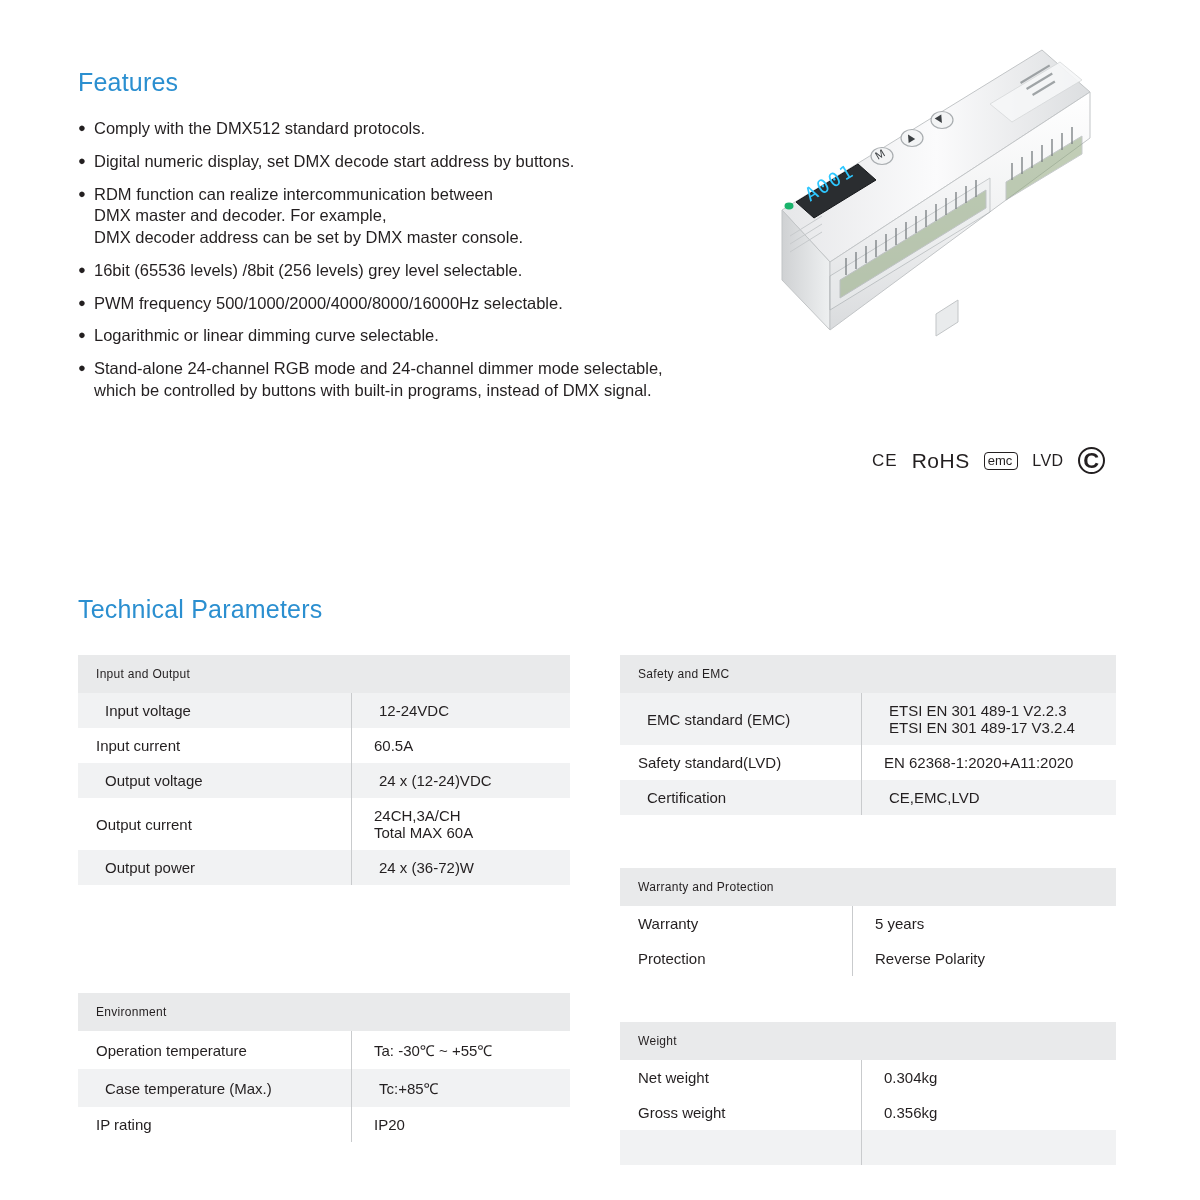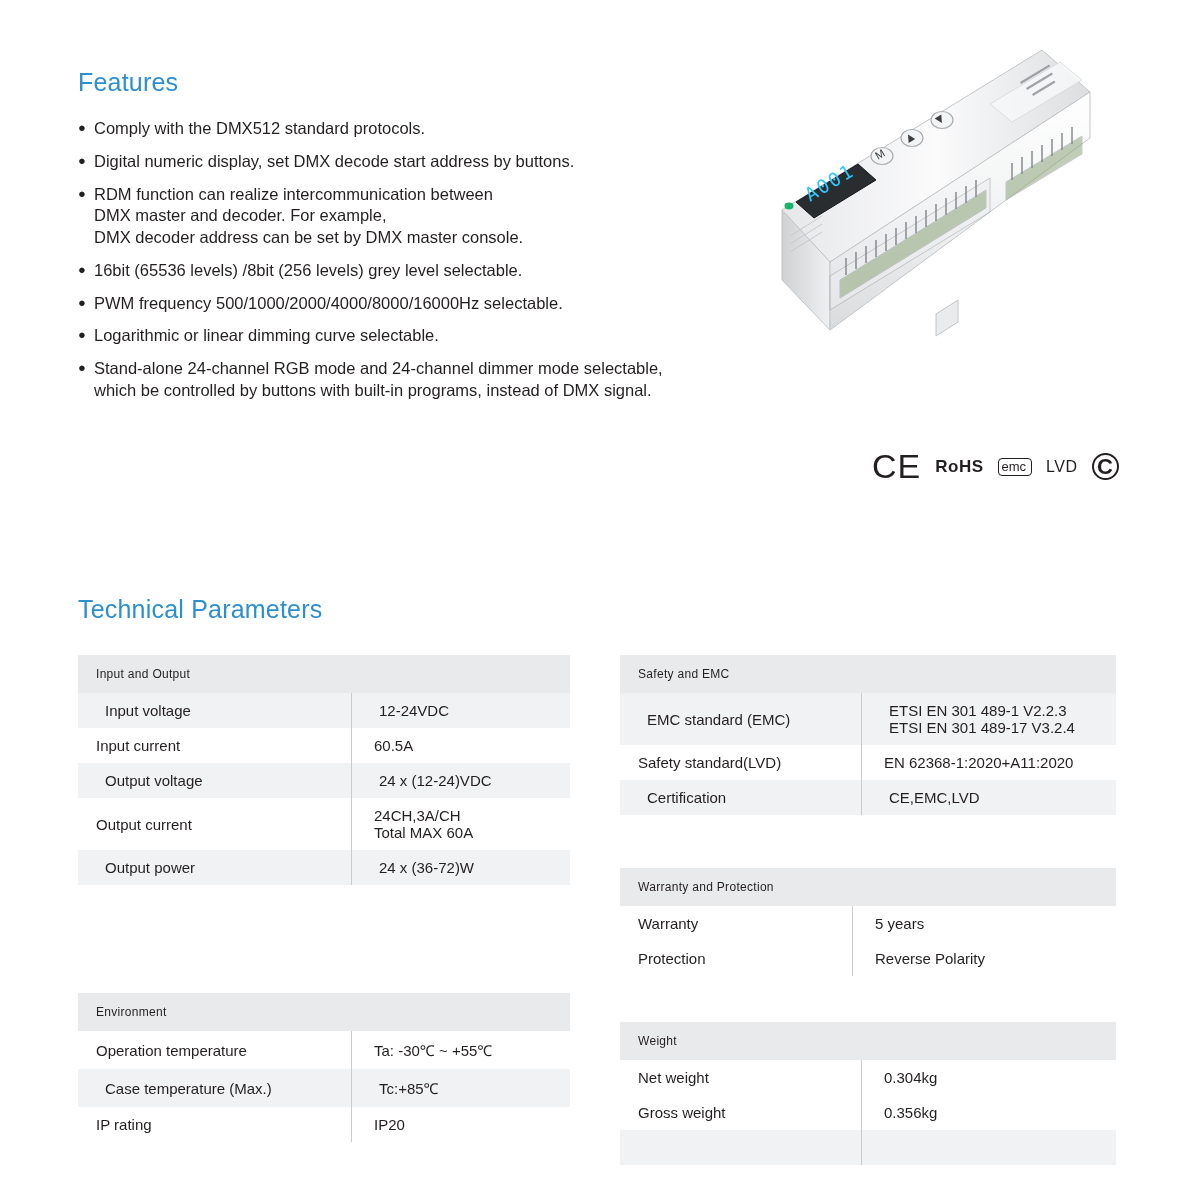--- a/index.html
+++ b/index.html
@@ -71,22 +71,22 @@
   
   .cert-row {
     position: absolute;
     left: 872px;
     top: 447px;
     display: flex;
     align-items: center;
     gap: 14px;
     color: #231f20;
   }
-  .cert-ce { font-size: 34px; letter-spacing: 1px; }
-  .cert-rohs { font-size: 17px; font-weight: bold; letter-spacing: 0.5px; }
+  .cert-ce { font-size: 17px; letter-spacing: 1px; }
+  .cert-rohs { font-size: 21px; font-weight: normal; letter-spacing: 0.5px; }
   .cert-emc {
     font-size: 13px;
     border: 1.4px solid #231f20;
     border-radius: 4px;
     padding: 1px 5px 2px 3px;
     line-height: 1;
   }
   .cert-lvd { font-size: 16px; letter-spacing: 0.5px; }
   .cert-c {
     font-size: 22px;

